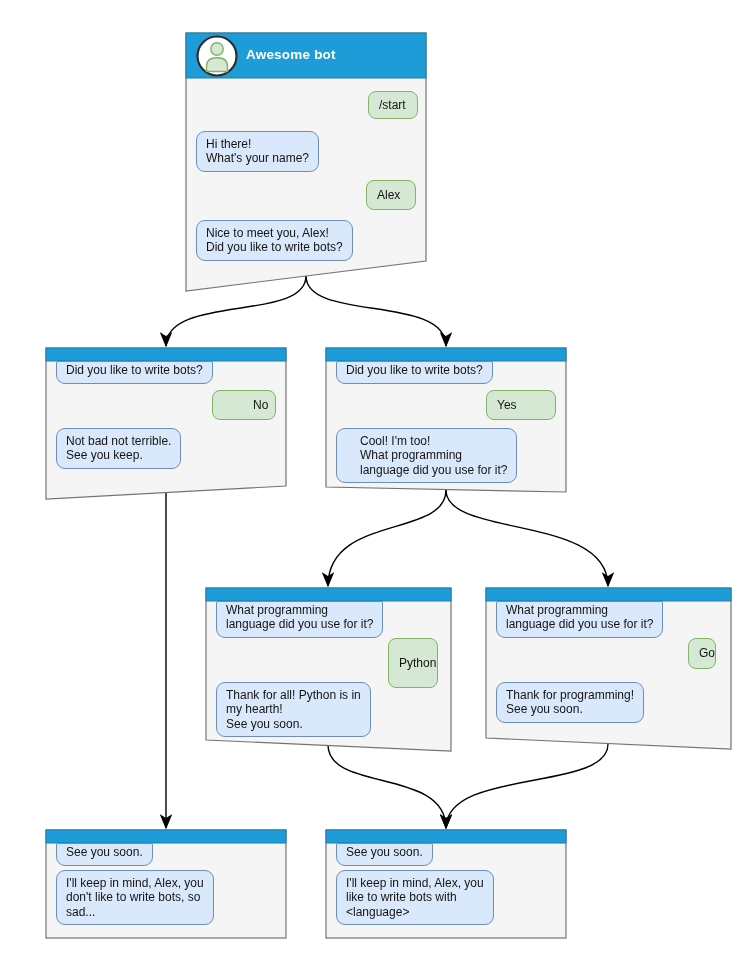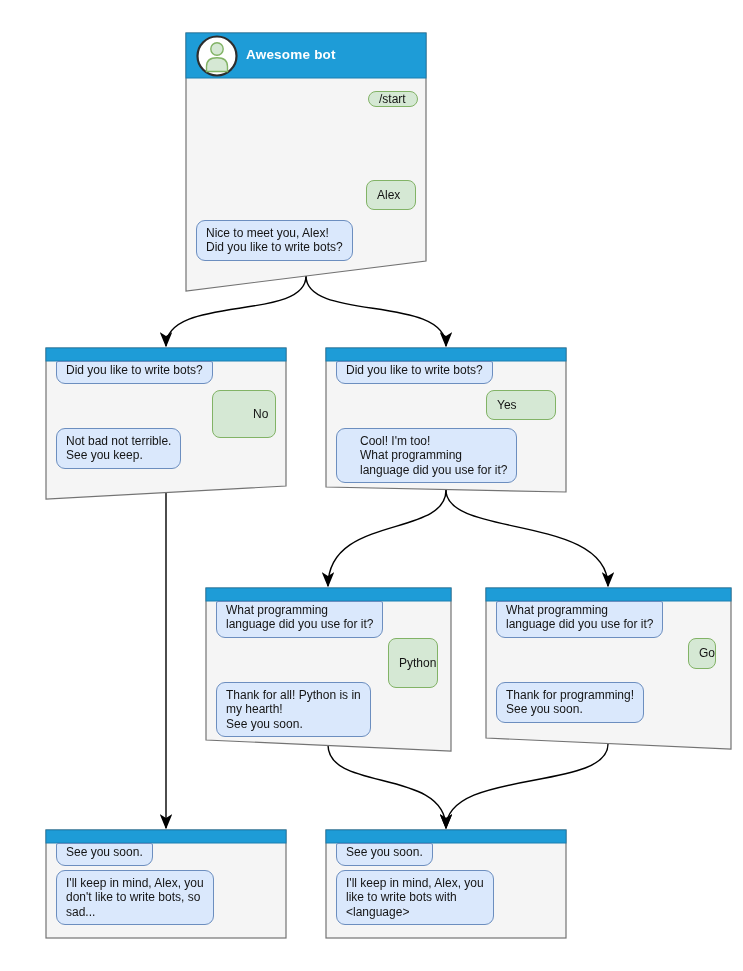--- a/index.html
+++ b/index.html
@@ -97,29 +97,31 @@
       <circle cx="201" cy="56" r="19.5" fill="#ffffff" stroke="#2d2d2d" stroke-width="2.2"></circle>
       <g fill="var(--user-bubble-fill)" stroke="var(--user-bubble-border)" stroke-width="1.4">
         <circle cx="201" cy="49" r="6.2"></circle>
         <path d="M190.5,71.5 L190.5,66.5 Q190.5,57.8 201,57.8 Q211.5,57.8 211.5,66.5 L211.5,71.5 Z"></path>
       </g>
     </g>
   </svg>
 
   <div class="node" style="left:170px; top:33px; width:240px; height:258px;">
     <div class="node-title">Awesome bot</div>
-    <div class="bubble user" style="right:8px; top:58px; width:50px; height:16px;">/start</div>
+    <div class="bubble user" style="right:8px; top:58px; width:50px; height:28px;">/start</div>
+    <div class="bubble bot" style="left:10px; top:98px;">Hi there!
+What's your name?</div>
     <div class="bubble user" style="right:10px; top:147px; width:50px; height:30px;">Alex</div>
     <div class="bubble bot" style="left:10px; top:187px;">Nice to meet you, Alex!
 Did you like to write bots?</div>
   </div>
 
   <div class="node" style="left:30px; top:348px; width:240px; height:151px;">
     <div class="bubble bot clipped" style="left:10px; top:13px;">Did you like to write bots?</div>
-    <div class="bubble user" style="right:10px; top:42px; width:64px; height:48px;padding-left:40px;">No</div>
+    <div class="bubble user" style="right:10px; top:42px; width:64px; height:30px;padding-left:40px;">No</div>
     <div class="bubble bot" style="left:10px; top:80px;">Not bad not terrible.
 See you keep.</div>
   </div>
 
   <div class="node" style="left:310px; top:348px; width:240px; height:145px;">
     <div class="bubble bot clipped" style="left:10px; top:13px;">Did you like to write bots?</div>
     <div class="bubble user" style="right:10px; top:42px; width:70px; height:30px;">Yes</div>
     <div class="bubble bot" style="left:10px; top:80px;padding-left:23px;">Cool! I'm too!
 What programming
 language did you use for it?</div>

